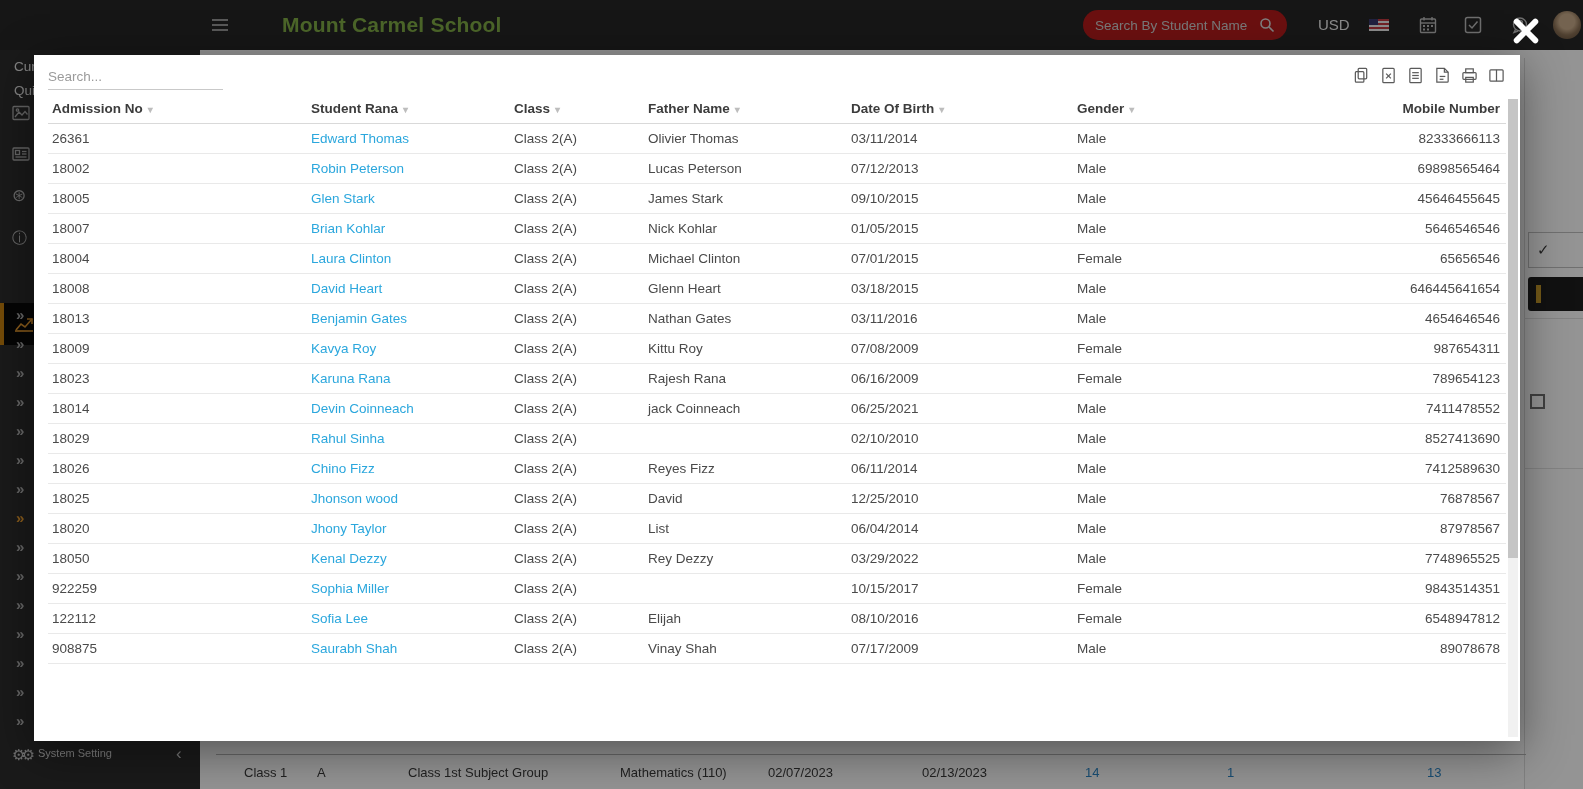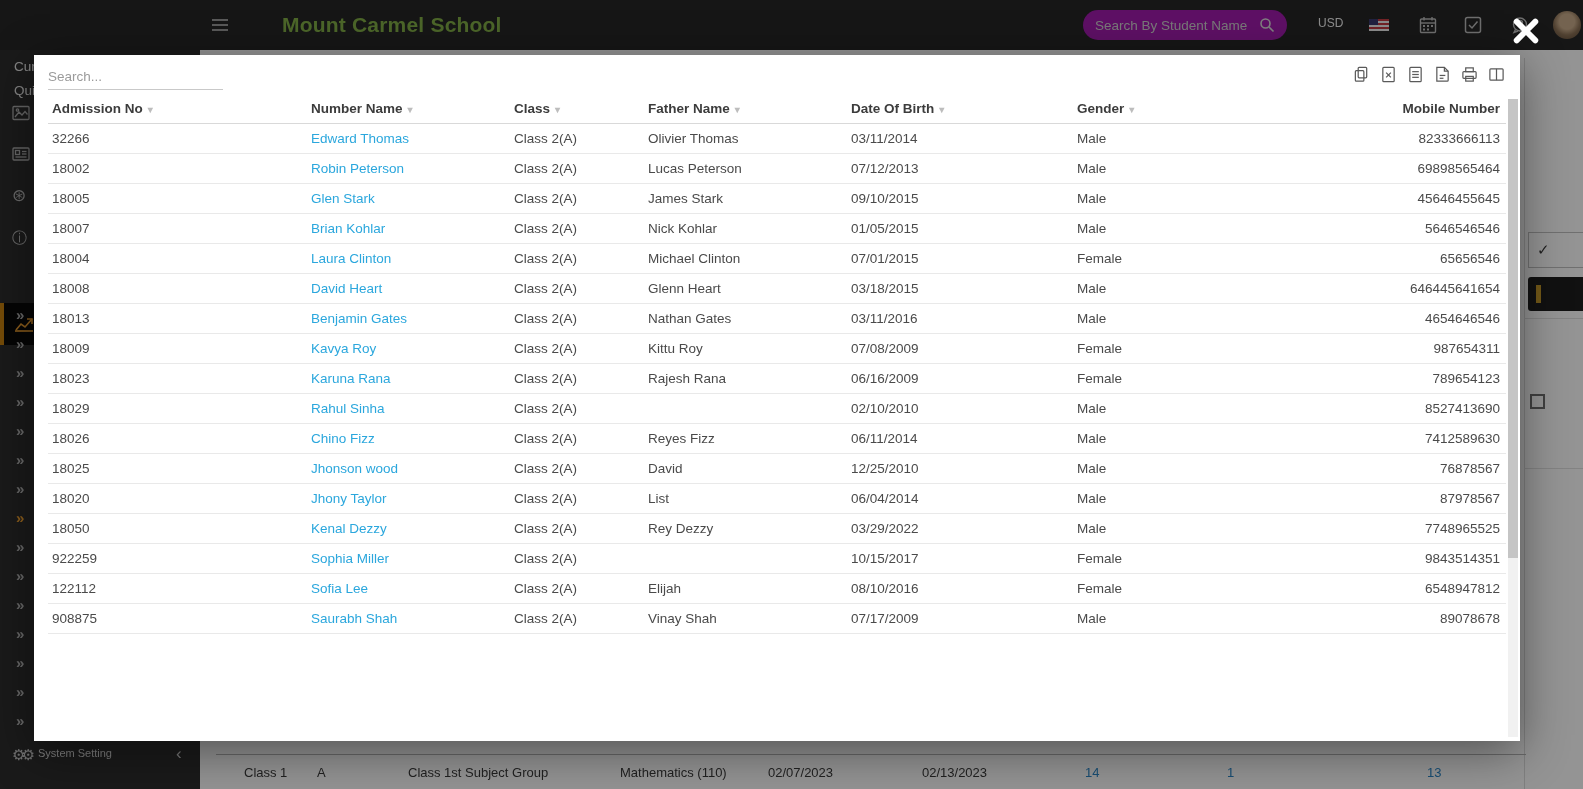--- a/index.html
+++ b/index.html
@@ -4,24 +4,24 @@
 <style>
   * { box-sizing: border-box; margin: 0; padding: 0; }
   html,body { width:1583px; height:789px; overflow:hidden; }
   body { font-family:"Liberation Sans", sans-serif; position:relative; background:#fff; }
 
   
   .topbar { position:absolute; left:0; top:0; width:1583px; height:50px; background:#262626; z-index:1;padding-left:20px; }
   .hamburger { position:absolute; left:212px; top:19px; width:16px; height:12px; cursor:pointer; }
   .hamburger div { height:2px; background:#9a9a9a; margin-bottom:3px; }
   .brand { position:absolute; left:282px; top:13px; font-size:21px; font-weight:bold; color:#83b048; letter-spacing:.2px; }
-  .top-search { position:absolute; left:1083px; top:10px; width:204px; height:30px; background:#a21caf; border-radius:16px; display:flex; align-items:center; padding:0 12px; }
+  .top-search { position:absolute; left:1083px; top:10px; width:204px; height:30px; background:#b91c1c; border-radius:16px; display:flex; align-items:center; padding:0 12px; }
   .top-search input { flex:1; min-width:0; background:transparent; border:none; outline:none; font-size:13.5px; color:#e8e8e8; }
   .top-search input::placeholder { color:#d0d0d0; }
-  .currency { position:absolute; left:1318px; top:16px; color:#efefef; font-size:12px; }
+  .currency { position:absolute; left:1318px; top:16px; color:#efefef; font-size:15px; }
   .flag { position:absolute; left:1369px; top:19px; width:20px; height:12px;
           background:repeating-linear-gradient(#c43c42 0 2px,#f2f2f2 2px 4px); }
   .flag::before { content:""; position:absolute; left:0; top:0; width:9px; height:6px; background:#3c3b6e; }
   .tb-icon { position:absolute; top:16px; width:18px; height:18px; }
   .avatar { position:absolute; left:1553px; top:11px; width:28px; height:28px; border-radius:50%;
             background:radial-gradient(circle at 50% 38%, #c8ab8a 0 34%, #8a7055 60%, #5c4a38 100%); }
 
   
   .sidebar { position:absolute; left:0; top:50px; width:200px; height:739px; background:#2e2e2e; z-index:1; }
   .side-label { position:absolute; left:14px; color:#e6e6e6; font-size:13.5px; white-space:nowrap; }
@@ -53,21 +53,21 @@
   .strip-row span.blue { color:#2b87c8; }
 
   
   .overlay { position:absolute; inset:0; background:rgba(0,0,0,0.42); z-index:40; }
 
   
   .modal { position:absolute; left:34px; top:55px; width:1486px; height:686px; background:#fff; z-index:50;
            box-shadow:0 10px 45px rgba(0,0,0,.45); overflow:hidden; }
   .modal-header { height:41px; border-bottom:1px solid #e7e7e7; padding:11px 14px; }
   .modal-title { font-size:17px; color:#2e2e2e; }
-  .tools-row { display:flex; justify-content:space-between; padding:9px 14px 2px; }
+  .tools-row { display:flex; justify-content:space-between; align-items:flex-end; padding:9px 14px 2px; }
   .modal-search { width:175px; border:none; border-bottom:1px solid #c9c9c9; outline:none; font-size:13.5px; padding:5px 0; color:#444; }
   .modal-search::placeholder { color:#9b9b9b; }
   .export-bar { display:flex; gap:8px; align-items:center; padding-bottom:5px; }
   .exp-btn { width:19px; height:19px; cursor:pointer; display:flex; align-items:center; justify-content:center; }
   .exp-btn svg { stroke:#5a5a5a; fill:none; stroke-width:1.3; }
 
   table.students { width:1458px; margin:1px 14px 0; border-collapse:collapse; table-layout:fixed; }
   table.students th { text-align:left; font-size:13.5px; color:#3c3c3c; padding:8px 4px 7px; border-bottom:1px solid #d9d9d9; white-space:nowrap; }
   table.students td { font-size:13.5px; color:#4a4a4a; padding:7px 4px; border-bottom:1px solid #e9e9e9; white-space:nowrap; overflow:hidden; }
   table.students .right { text-align:right; padding-right:6px; }
@@ -283,31 +283,31 @@
         <col style="width:203px">
         <col style="width:134px">
         <col style="width:203px">
       <col style="width:226px">
         <col style="width:240px">
         <col style="width:193px">
     </colgroup>
     <thead>
         <tr id="thead-row">
           <th><span class="sort">Admission No</span></th>
-          <th><span class="sort">Number Name</span></th>
+          <th><span class="sort">Student Rana</span></th>
           <th><span class="sort">Class</span></th>
           <th><span class="sort">Father Name</span></th>
           <th><span class="sort">Date Of Birth</span></th>
           <th><span class="sort">Gender</span></th>
           <th class="right"><span>Mobile Number</span></th>
         </tr>
       </thead>
     <tbody id="tbody">
         <tr>
-          <td>32266</td>
+          <td>26361</td>
           <td><span class="link">Edward Thomas</span></td>
           <td>Class 2(A)</td>
           <td>Olivier Thomas</td>
           <td>03/11/2014</td>
           <td>Male</td>
           <td class="right">82333666113</td>
         </tr>
         <tr>
           <td>18002</td>
           <td><span class="link">Robin Peterson</span></td>
@@ -374,20 +374,29 @@
         <tr>
           <td>18023</td>
           <td><span class="link">Karuna Rana</span></td>
           <td>Class 2(A)</td>
           <td>Rajesh Rana</td>
           <td>06/16/2009</td>
           <td>Female</td>
           <td class="right">789654123</td>
         </tr>
         <tr>
+          <td>18014</td>
+          <td><span class="link">Devin Coinneach</span></td>
+          <td>Class 2(A)</td>
+          <td>jack Coinneach</td>
+          <td>06/25/2021</td>
+          <td>Male</td>
+          <td class="right">7411478552</td>
+        </tr>
+        <tr>
           <td>18029</td>
           <td><span class="link">Rahul Sinha</span></td>
           <td>Class 2(A)</td>
           <td></td>
           <td>02/10/2010</td>
           <td>Male</td>
           <td class="right">8527413690</td>
         </tr>
         <tr>
           <td>18026</td>

